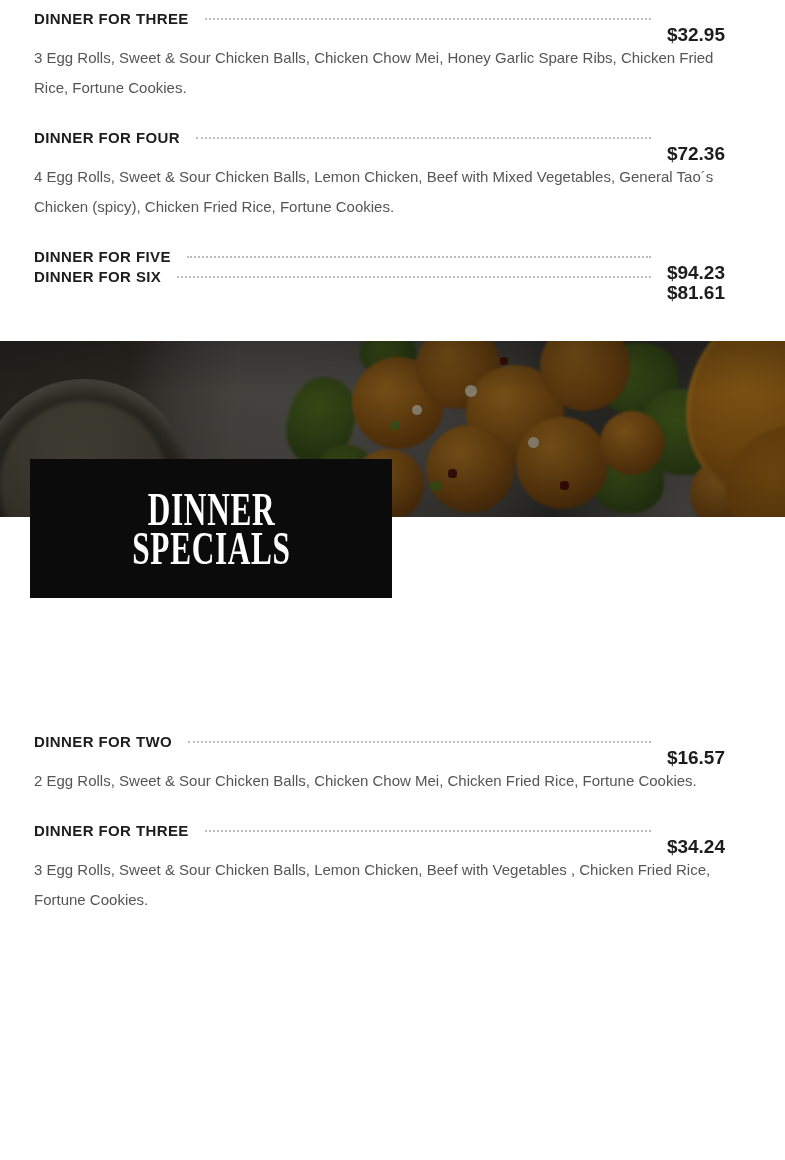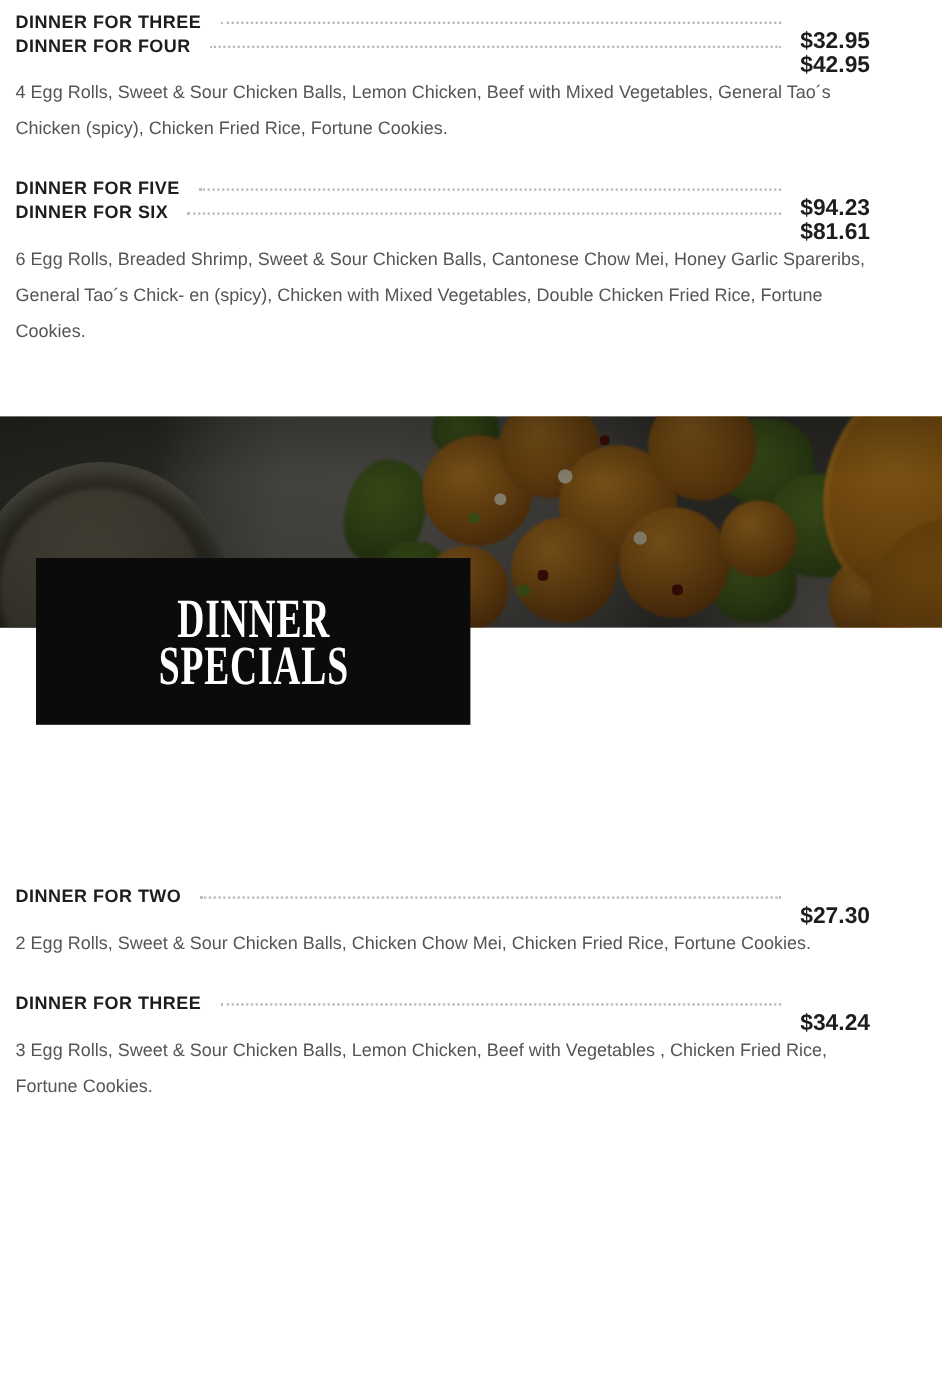--- a/index.html
+++ b/index.html
@@ -3,21 +3,21 @@
 <meta charset="utf-8">
 <style>
   html, body { margin: 0; padding: 0; background: #ffffff; }
   body {
     width: 785px; height: 1160px; overflow: hidden;
     font-family: "Liberation Sans", "DejaVu Sans", sans-serif;
     -webkit-font-smoothing: antialiased;
   }
 
   
-  .menu-list { padding-left: 13px; padding-right: 60px; }
+  .menu-list { padding-left: 34px; padding-right: 60px; }
   .first-list { padding-top: 8px; }
   .bottom-list { margin-top: 134px; }
 
   .item-row { display: flex; align-items: center; height: 20px; }
   .item-name {
     margin: 0; font-size: 15px; font-weight: 700; letter-spacing: .4px;
     color: #1d1d1d; white-space: nowrap; text-transform: uppercase;
   }
   .leader {
     flex: 1 1 auto; margin: 0 16px; height: 0;
@@ -118,46 +118,46 @@
 <main>
 
   <section class="menu-list first-list">
 
     <article class="menu-item">
       <div class="item-row">
         <h4 class="item-name">DINNER FOR THREE</h4>
         <span class="leader"></span>
         <span class="item-price">$32.95</span>
       </div>
+      <p class="item-desc">3 Egg Rolls, Sweet &amp; Sour Chicken Balls, Chicken Chow Mei, Honey Garlic Spare Ribs, Chicken Fried Rice, Fortune Cookies.</p>
     </article>
 
     <article class="menu-item">
       <div class="item-row">
         <h4 class="item-name">DINNER FOR FOUR</h4>
         <span class="leader"></span>
-        <span class="item-price">$42.95</span>
+        <span class="item-price">$72.36</span>
       </div>
       <p class="item-desc">4 Egg Rolls, Sweet &amp; Sour Chicken Balls, Lemon Chicken, Beef with Mixed Vegetables, General Tao´s Chicken (spicy), Chicken Fried Rice, Fortune Cookies.</p>
     </article>
 
     <article class="menu-item">
       <div class="item-row">
         <h4 class="item-name">DINNER FOR FIVE</h4>
         <span class="leader"></span>
         <span class="item-price">$94.23</span>
       </div>
     </article>
 
     <article class="menu-item">
       <div class="item-row">
         <h4 class="item-name">DINNER FOR SIX</h4>
         <span class="leader"></span>
         <span class="item-price">$81.61</span>
       </div>
-      <p class="item-desc">6 Egg Rolls, Breaded Shrimp, Sweet &amp; Sour Chicken Balls, Cantonese Chow Mei, Honey Garlic Spareribs, General Tao´s Chick- en (spicy), Chicken with Mixed Vegetables, Double Chicken Fried Rice, Fortune Cookies.</p>
     </article>
 
   </section>
 
   <section class="banner">
     <div class="banner-photo">
       <div class="ph plate-mid"></div>
       <div class="ph plate-right"></div>
       <div class="ph bowl-rim"></div>
       <div class="ph bowl-rice"></div>
@@ -201,21 +201,21 @@
       </h2>
     </div>
   </section>
 
   <section class="menu-list bottom-list">
 
     <article class="menu-item">
       <div class="item-row">
         <h4 class="item-name">DINNER FOR TWO</h4>
         <span class="leader"></span>
-        <span class="item-price">$27.30</span>
+        <span class="item-price">$16.57</span>
       </div>
       <p class="item-desc">2 Egg Rolls, Sweet &amp; Sour Chicken Balls, Chicken Chow Mei, Chicken Fried Rice, Fortune Cookies.</p>
     </article>
 
     <article class="menu-item">
       <div class="item-row">
         <h4 class="item-name">DINNER FOR THREE</h4>
         <span class="leader"></span>
         <span class="item-price">$34.24</span>
       </div>

